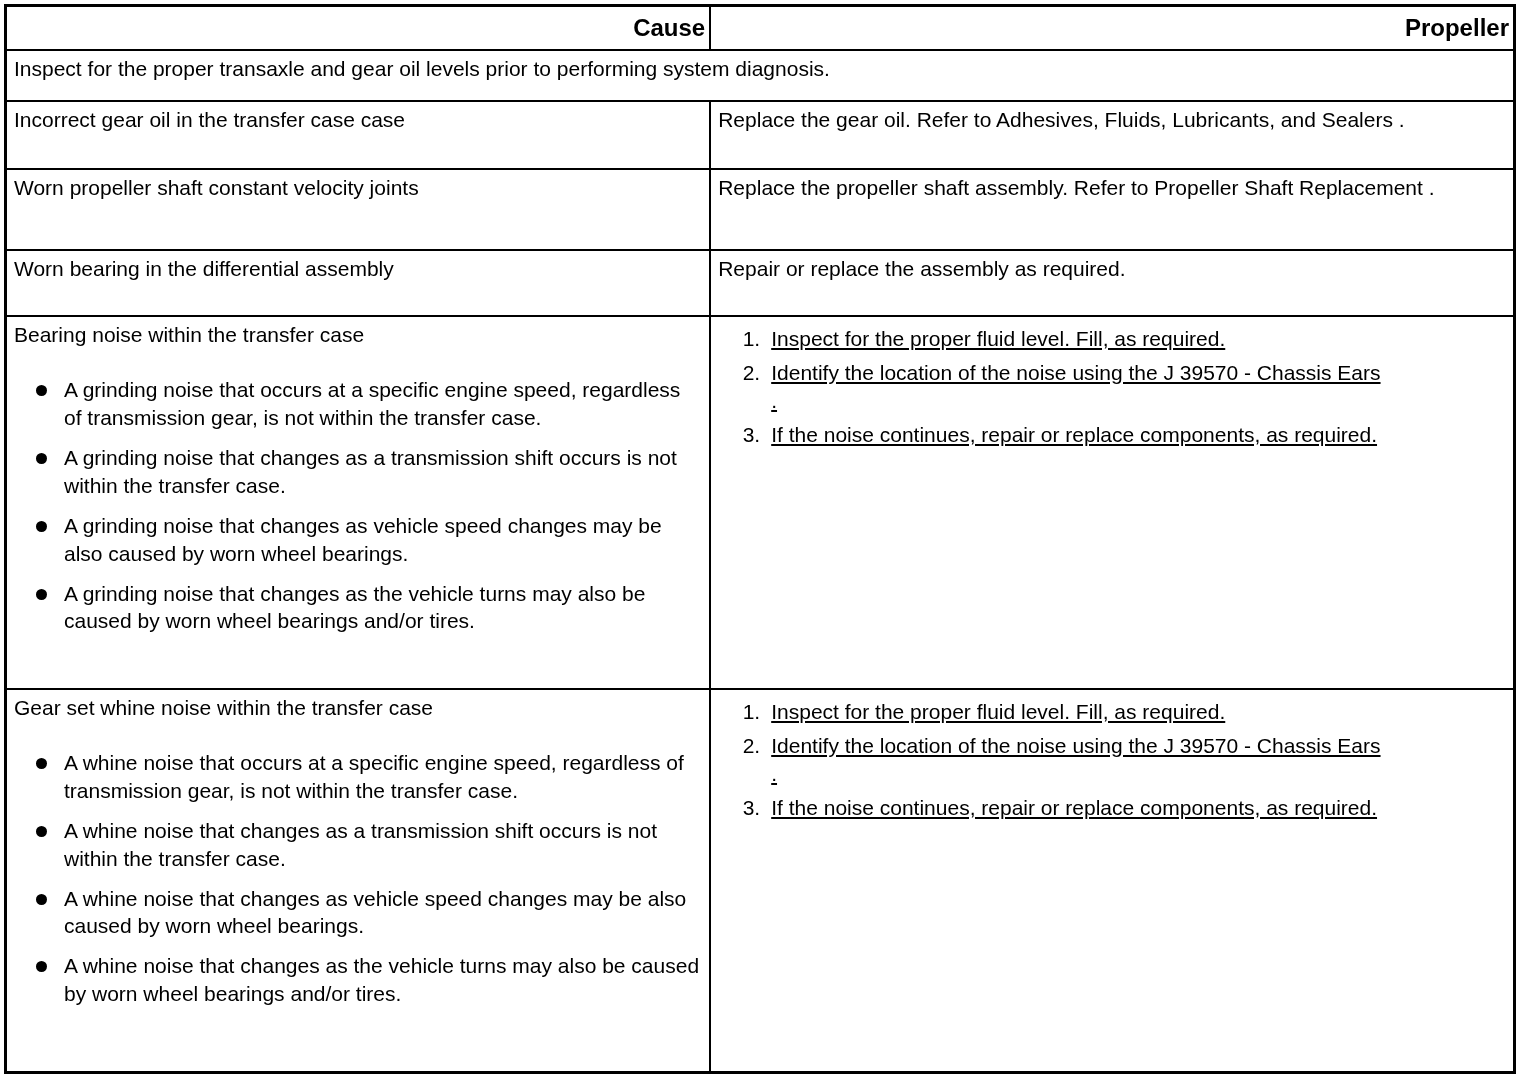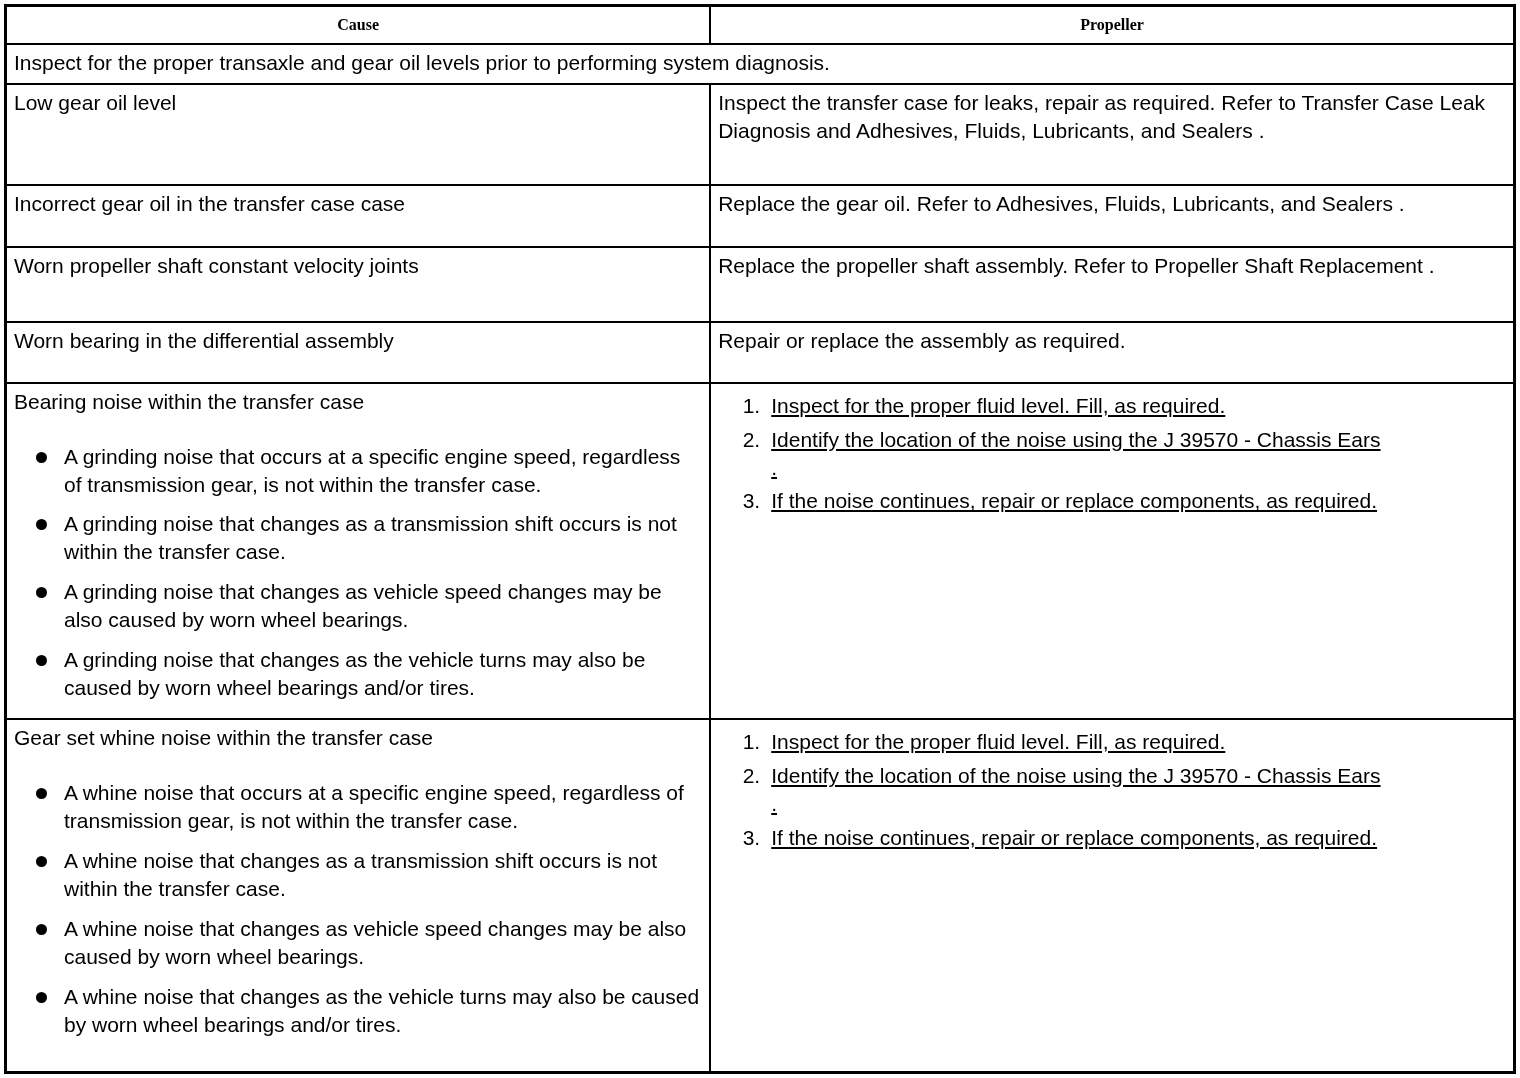--- a/index.html
+++ b/index.html
@@ -22,32 +22,31 @@
     border-collapse: collapse;
     border: 3px solid #000;
     font-size: 21px;
     line-height: 1.33;
     table-layout: fixed;
   }
   col.cause-col { width: 46.7%; }
   col.corr-col  { width: 53.3%; }
   th, td {
     border: 2px solid #000;
-    padding: 4px 8px 6px 7px;
+    padding: 4px 8px 13px 7px;
     vertical-align: top;
     text-align: left;
     overflow: hidden;
   }
   th {
     font-weight: bold;
-    text-align: center;
+    text-align: right;
     vertical-align: middle;
     padding: 5px 4px;
-    font-size: 16px;
-    font-family: Liberation Serif, serif;
+    font-size: 24px;
   }
   tr.h-header   { height: 38px; }
   tr.h-preamble { height: 40px; }
   tr.h-r1 { height: 100px; }
   tr.h-r2 { height: 62px; }
   tr.h-r3 { height: 74px; margin-top: 32px; }
   tr.h-r4 { height: 60px; }
   tr.h-r5 { height: 267px; }
   tr.h-r6 { height: 350px; }
 
@@ -108,24 +107,20 @@
       <tr class="h-header">
         <th>Cause</th>
         <th>Propeller</th>
       </tr>
     </thead>
     <tbody>
       <tr class="h-preamble">
         <td colspan="2">Inspect for the proper transaxle and gear oil levels prior to performing system diagnosis.</td>
       </tr>
 
-      <tr class="h-r1">
-        <td>Low gear oil level</td>
-        <td>Inspect the transfer case for leaks, repair as required. Refer to Transfer Case Leak Diagnosis and Adhesives, Fluids, Lubricants, and Sealers .</td>
-      </tr>
 
       <tr class="h-r2">
         <td>Incorrect gear oil in the transfer case case</td>
         <td>Replace the gear oil. Refer to Adhesives, Fluids, Lubricants, and Sealers .</td>
       </tr>
 
       <tr class="h-r3">
         <td>Worn propeller shaft constant velocity joints</td>
         <td>Replace the propeller shaft assembly. Refer to Propeller Shaft Replacement .</td>
       </tr>

